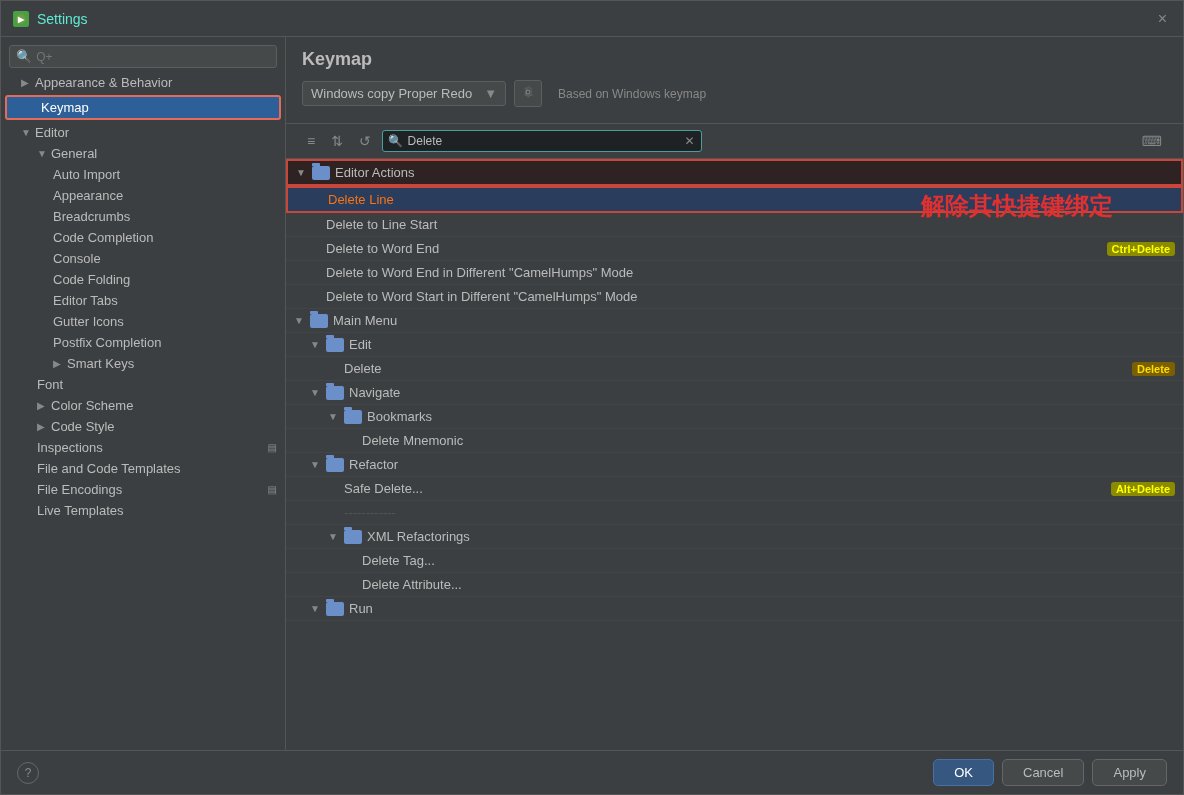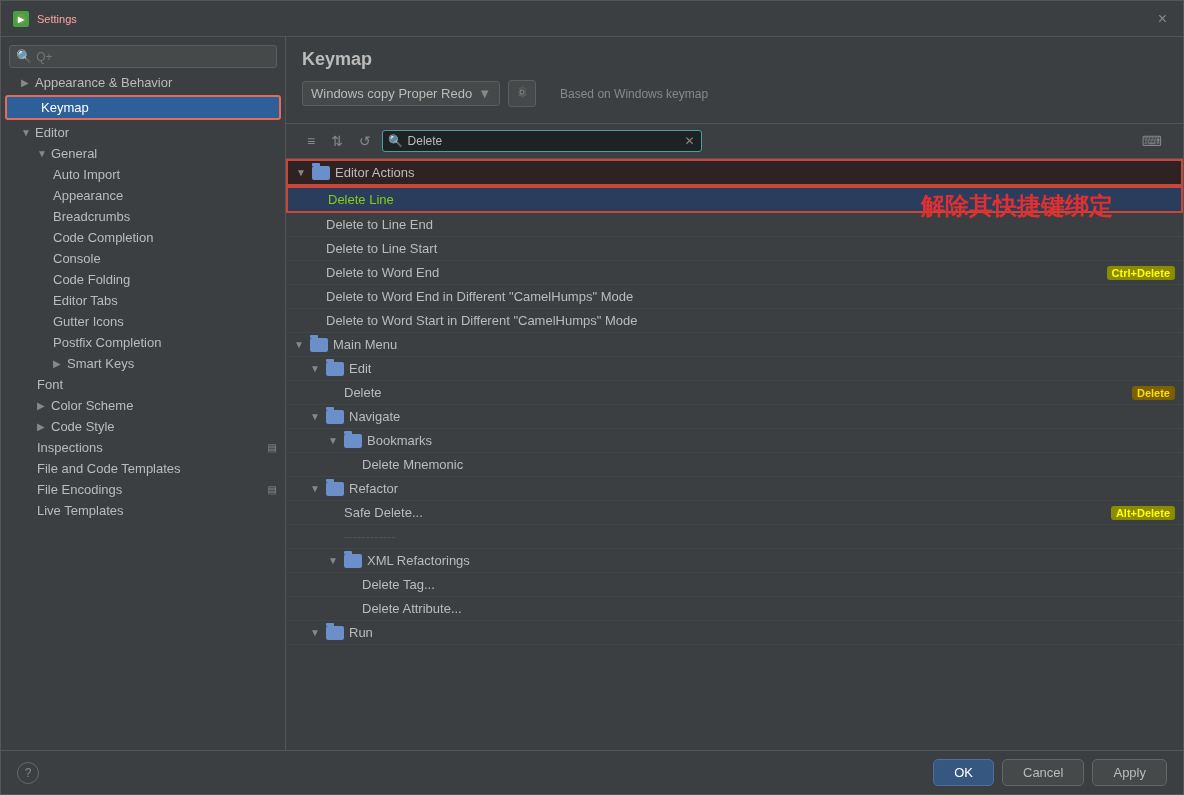--- a/index.html
+++ b/index.html
@@ -34,22 +34,22 @@
     .titlebar-icon {
       width: 16px; height: 16px;
       margin-right: 8px;
       background: #4a9e44;
       border-radius: 2px;
       display: flex; align-items: center; justify-content: center;
       font-size: 10px; color: white; font-weight: bold;
     }
     .titlebar-title {
       flex: 1;
-      color: #fca5a5;
-      font-size: 11px;
+      color: #5eead4;
+      font-size: 14px;
     }
     .titlebar-close {
       color: #888;
       cursor: pointer;
       font-size: 16px;
       padding: 2px 4px;
     }
     .content {
       display: flex;
       flex: 1;
@@ -129,37 +129,37 @@
     }
     .keymap-dropdown {
       background: #45494a;
       border: 1px solid #5a5e5f;
       border-radius: 3px;
       color: #bbbbbb;
       padding: 4px 8px;
       font-size: 13px;
       display: flex;
       align-items: center;
-      gap: 6px;
+      gap: 12px;
       cursor: pointer;
       min-width: 180px;
     }
     .keymap-dropdown .arrow { color: #888; }
     .keymap-gear {
       background: #45494a;
       border: 1px solid #5a5e5f;
       border-radius: 3px;
       padding: 4px 6px;
       cursor: pointer;
       color: #888;
     }
     .keymap-based {
       color: #888;
       font-size: 12px;
-      margin-left: 16px;
+      margin-left: 8px;
     }
     .keymap-link {
       font-size: 12px;
       color: #4a9e9e;
       cursor: pointer;
     }
     .panel-toolbar {
       display: flex;
       align-items: center;
       padding: 6px 16px;
@@ -442,30 +442,26 @@
       <div class="panel-content">
 
         <div class="tree-row" style="border:2px solid #c8473a;background:#2e2222;">
           <div style="width:16px;font-size:10px;color:#888;">▼</div>
           <div class="folder-icon"></div>
           <span class="item-label">Editor Actions</span>
         </div>
 
         <div class="tree-row indent-lv1" style="background:#2a3d5c;border:2px solid #c8473a;">
           <div style="width:16px;"></div>
-          <span class="item-label" style="color:#84cc16;">Delete Line</span>
+          <span class="item-label" style="color:#f97316;">Delete Line</span>
           <div style="position:relative;flex:1;">
             <span style="position:absolute;right:60px;top:-10px;color:#e03030;font-size:24px;font-weight:bold;white-space:nowrap;">解除其快捷键绑定</span>
           </div>
         </div>
 
-        <div class="tree-row indent-lv1">
-          <div style="width:16px;"></div>
-          <span class="item-label">Delete to Line End</span>
-        </div>
 
         <div class="tree-row indent-lv1">
           <div style="width:16px;"></div>
           <span class="item-label">Delete to Line Start</span>
         </div>
 
         <div class="tree-row indent-lv1">
           <div style="width:16px;"></div>
           <span class="item-label">Delete to Word End</span>
           <span class="shortcut-badge">Ctrl+Delete</span>

